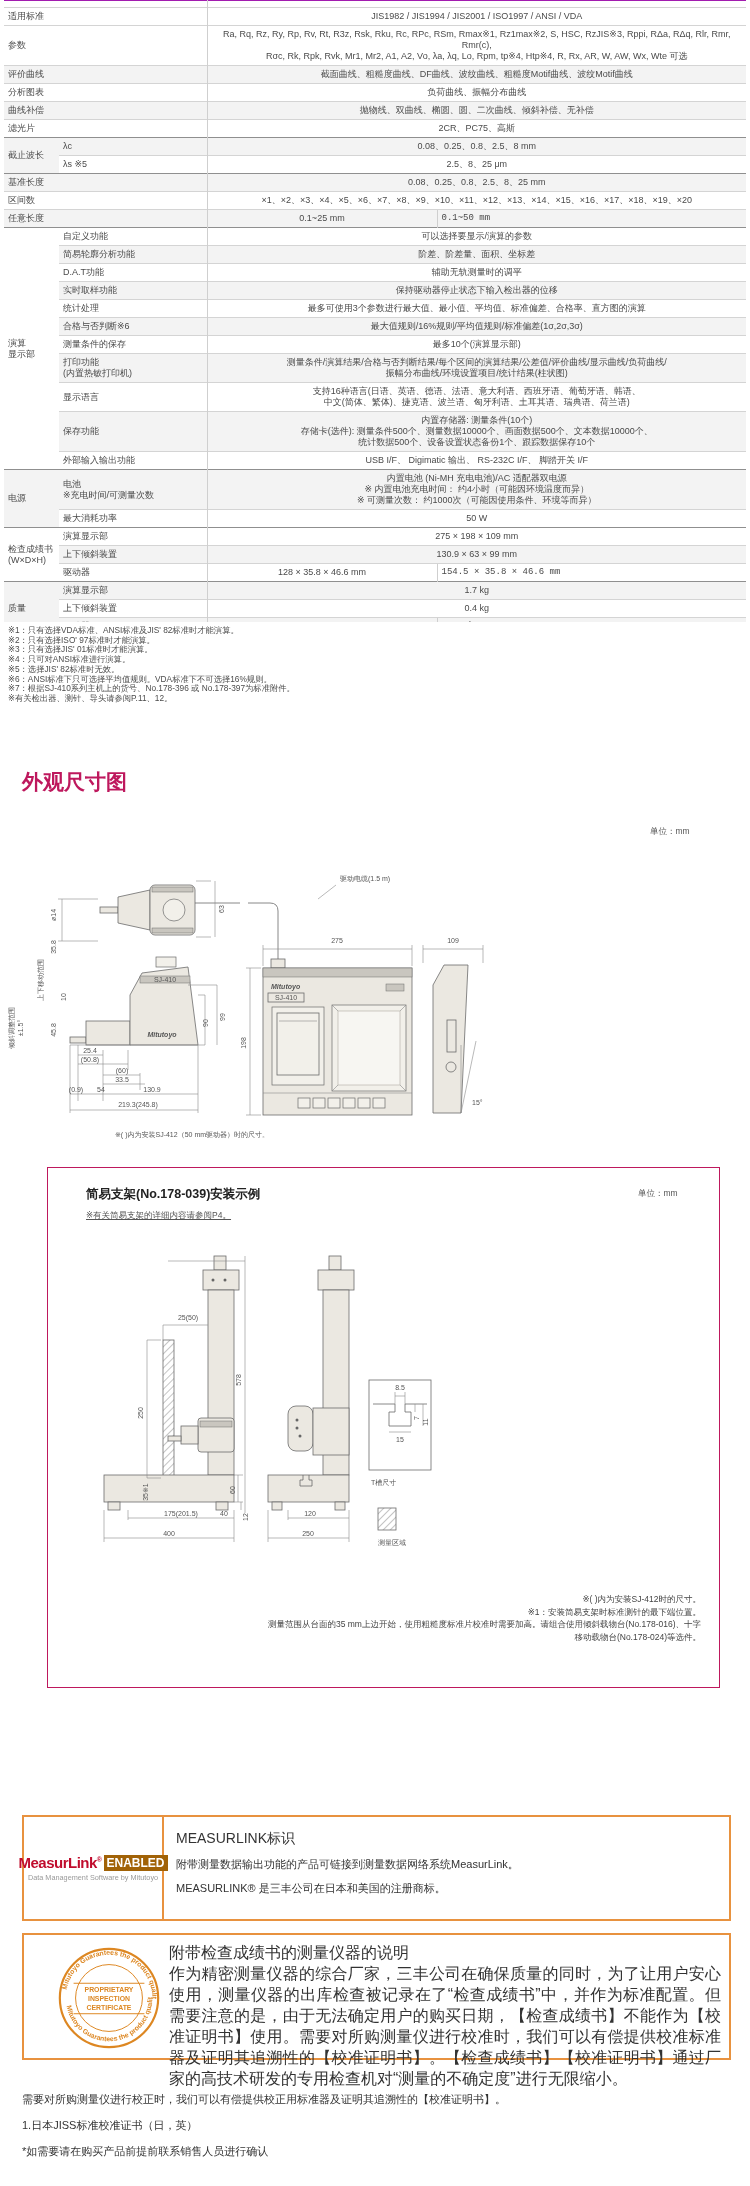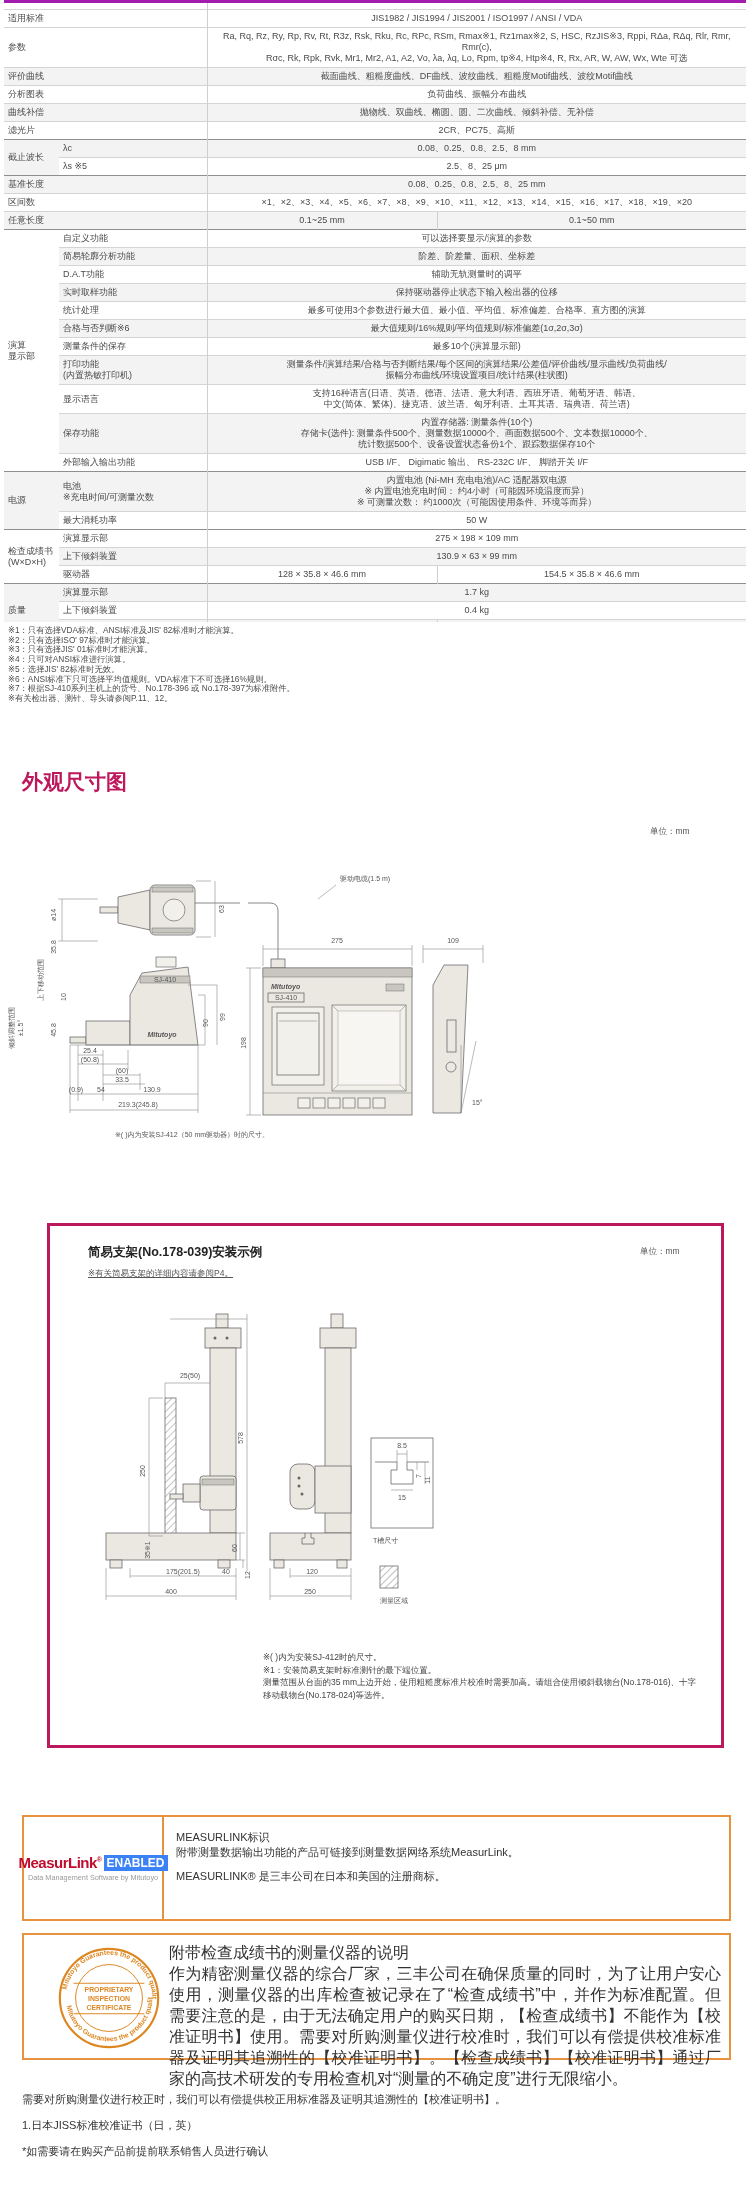--- a/index.html
+++ b/index.html
@@ -2,61 +2,61 @@
 <html><head>
 <meta charset="utf-8">
 <style>
   html,body{margin:0;padding:0;background:#fff;}
   #page{position:relative;width:750px;height:2186px;background:#fff;overflow:hidden;
         font-family:"Liberation Sans","DejaVu Sans",sans-serif;color:#4a4a4a;}
   .abs{position:absolute;}
   
   #tblwrap{top:0;left:4px;width:742px;height:622px;overflow:hidden;}
   table.spec{border-collapse:collapse;table-layout:fixed;width:742px;
-             border-top:3px solid #a21caf;border-bottom:1px solid #8f8f8f;}
+             border-top:1px solid #a21caf;border-bottom:1px solid #8f8f8f;}
   table.spec td{font-size:9px;line-height:11px;padding:3px 4px;vertical-align:middle;
                 border-top:1px solid #d4d4d4;white-space:pre-line;word-break:break-word;}
   tr.clip td{height:6px;padding:0;border-top:none;}
   td.grp{padding-left:6px;text-align:left;}
   td.lab{padding-left:6px;text-align:left;}
   td.lab2{padding-left:4px;text-align:left;}
   td.val{text-align:center;border-left:1px solid #cfcfcf;}
-  td.v2{text-align:center;border-left:1px solid #cfcfcf;}
+  td.v2{border-left:1px solid #cfcfcf;font-family:Liberation Mono, monospace;}
   tr.z{background:#f3f3f3;}
   tr.sec td{border-top:1px solid #8f8f8f;}
   
   #fnotes{top:626px;left:8px;width:720px;font-size:8.3px;line-height:9.7px;color:#4c4c4c;}
   
   #dimhead{top:768px;left:22px;font-size:21px;font-weight:bold;color:#be185d;}
   #unit1{top:826px;left:650px;font-size:8.5px;color:#555;}
   
   svg{display:block;}
   svg text{font-family:"Liberation Sans","DejaVu Sans",sans-serif;fill:#555;font-size:7px;}
   .shape{fill:#ebe8e1;stroke:#6b6b6b;stroke-width:.8;}
   .shape2{fill:#f2f0ea;stroke:#6b6b6b;stroke-width:.7;}
   .dark{fill:#c9c6bf;stroke:#6b6b6b;stroke-width:.5;}
   .dim{stroke:#8a8a8a;stroke-width:.6;fill:none;}
   .out{fill:none;stroke:#6b6b6b;stroke-width:.8;}
   
-  #standbox{top:1223px;left:47px;width:671px;height:519px;border:3px solid #be185d;}
+  #standbox{top:1167px;left:47px;width:671px;height:519px;border:1px solid #be185d;text-align:right;}
   #sb-title{top:18px;left:38px;font-size:12.5px;font-weight:bold;color:#222;}
   #sb-sub{top:42px;left:38px;font-size:8.5px;color:#555;text-decoration:underline;}
   #sb-unit{top:20px;left:590px;font-size:8.5px;color:#555;}
   #sb-notes{top:425px;left:213px;width:440px;font-size:8.5px;line-height:12.5px;color:#444;white-space:pre-line;}
   
   #mlbox{top:1815px;left:22px;width:709px;height:106px;border:2px solid #e8923f;display:flex;box-sizing:border-box;}
   #ml-left{width:138px;border-right:2px solid #e8923f;display:flex;flex-direction:column;
            align-items:center;justify-content:center;}
   .ml-row{display:flex;align-items:center;}
   .ml-brand{color:#c00c2d;font-weight:bold;font-size:15px;letter-spacing:-.5px;}
   .ml-brand sup{font-size:7px;}
-  .ml-en{background:#3b82f6;color:#fff;font-weight:bold;font-size:12px;padding:1px 3px;margin-left:2px;}
+  .ml-en{background:#a16207;color:#fff;font-weight:bold;font-size:12px;padding:1px 3px;margin-left:2px;}
   .ml-tag{font-size:7.3px;color:#9a9a9a;margin-top:2px;}
   #ml-right{flex:1;padding:13px 14px 0 12px;}
-  #ml-title{font-size:11px;color:#333;}
+  #ml-title{font-size:14px;color:#333;margin-bottom:9px;}
   .ml-line{font-size:11px;color:#333;margin-bottom:9px;}
   
   #inspbox{top:1933px;left:22px;width:709px;height:127px;border:2px solid #e8923f;box-sizing:border-box;}
   #insp-text{position:absolute;left:145px;top:7px;width:552px;font-size:16px;line-height:21px;color:#333;}
   #insp-title{margin-bottom:0;}
   #insp-body{text-align:justify;}
   .stampTxt{fill:#dd8722;font-weight:bold;}
   
   #closing{top:2086px;left:22px;width:706px;font-size:11px;color:#333;}
   #closing div{height:26px;line-height:26px;}

